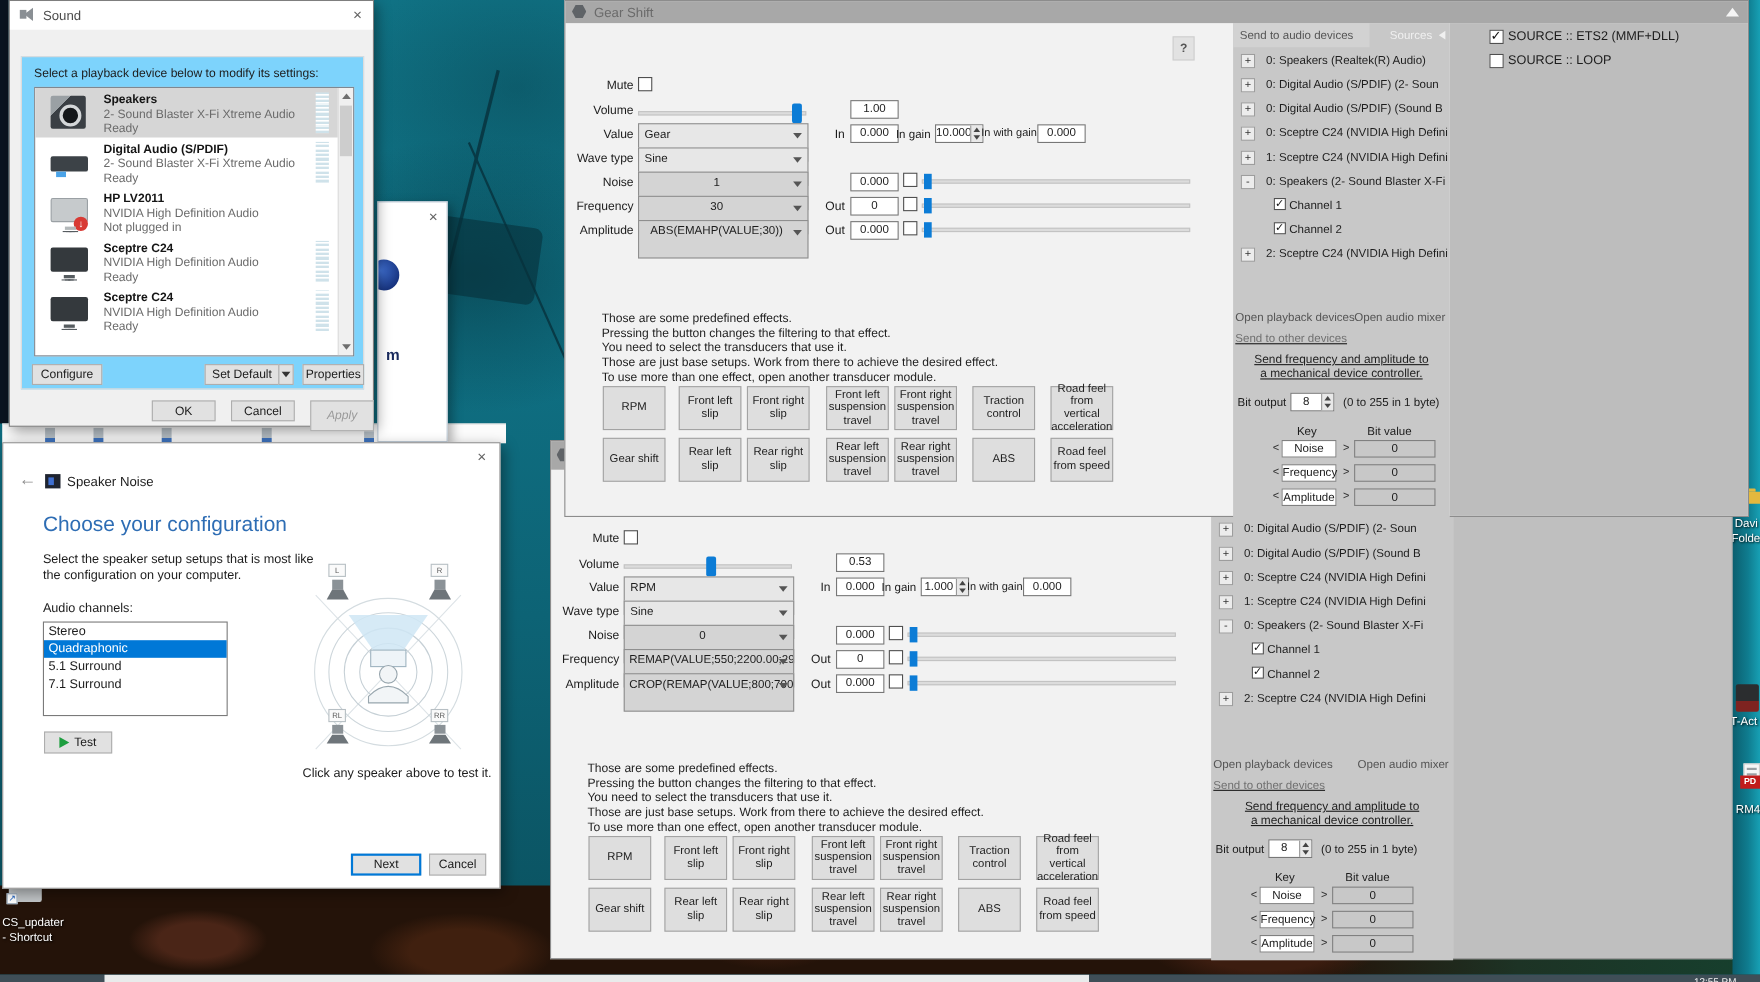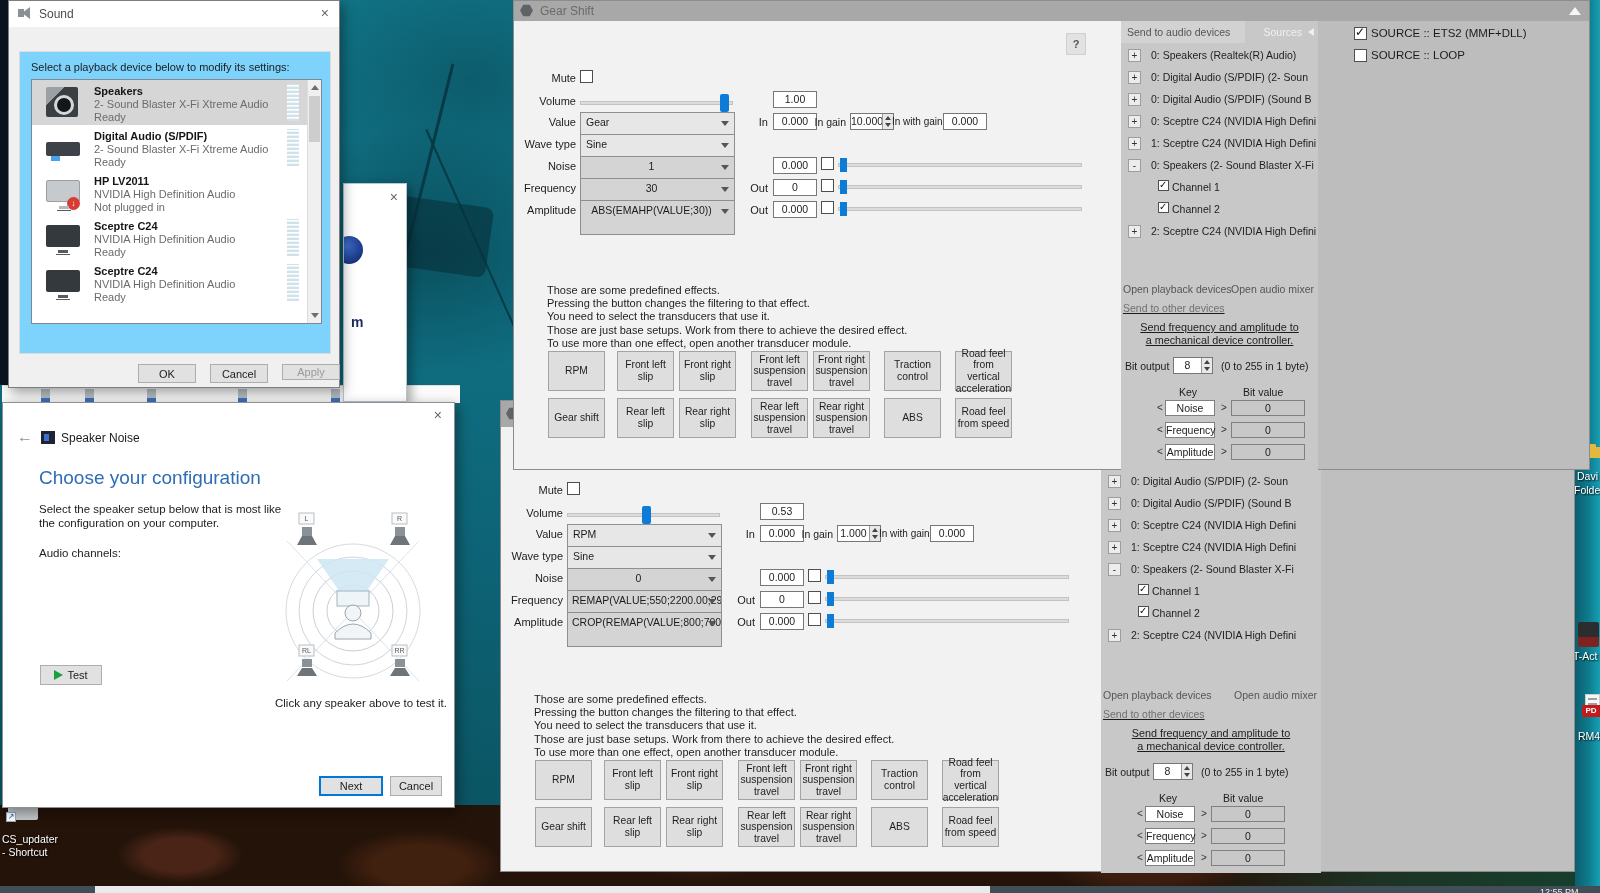--- a/index.html
+++ b/index.html
@@ -690,38 +690,52 @@
             <div class="meter"></div>
           </div>
         </div>
       <div class="sb">
         <span class="sa up"></span>
         <span class="sa dn"></span>
         <span class="th"></span>
       </div>
     </div>
   </div>
+  <div id="soundBtns1">
+    <div class="btn" style="position:absolute;left:20px;width:64px;height:19px;">Configure</div>
+    <div class="btn" style="position:absolute;left:177px;width:68px;height:19px;">Set Default</div>
+    <div class="btn" style="position:absolute;left:244px;width:14px;height:19px;">
+        <span class="splitarr"></span>
+      </div>
+    <div class="btn" style="position:absolute;left:266px;width:56px;height:19px;">Properties</div>
+  </div>
   <div id="soundBtns2">
     <div class="btn" style="position:absolute;left:129px;width:58px;height:19px;">OK</div>
     <div class="btn" style="position:absolute;left:201px;width:58px;height:19px;">Cancel</div>
-    <div class="btn dis" style="position:absolute;left:273px;width:58px;height:16px;">Apply</div>
+    <div class="btn dis" style="position:absolute;left:273px;width:58px;height:28px;font-style:italic;">Apply</div>
   </div>
 </div>
 
 <div id="setupDlg">
   <span class="xbtn" style="right:12px;top:5px;">×</span>
   <span id="setupBack">←</span>
   <span id="setupIco"></span>
   <span id="setupTitle">Speaker Noise</span>
   <div id="setupHead">Choose your configuration</div>
   <div id="setupPara">
-    <div>Select the speaker setup below that is most like</div>
+    <div>Select the speaker setup setups that is most like</div>
       <div>the configuration on your computer.</div>
   </div>
   <div id="setupChLbl">Audio channels:</div>
+  <div id="setupListBox">
+    <div class="lb-item">Stereo</div>
+    <div class="lb-item sel">Quadraphonic</div>
+    <div class="lb-item">5.1 Surround</div>
+    <div class="lb-item">7.1 Surround</div>
+  </div>
   <div class="btn" id="testBtn">
     <span class="play-tri"></span>
       <span>Test</span>
   </div>
   <svg id="diagram" width="184" height="184" viewBox="0 0 184 184">
     <line x1="92" y1="104" x2="26" y2="34" stroke="#dde3e7" stroke-width="1"></line>
     <line x1="92" y1="104" x2="158" y2="34" stroke="#dde3e7" stroke-width="1"></line>
     <line x1="92" y1="104" x2="26" y2="174" stroke="#dde3e7" stroke-width="1"></line>
     <line x1="92" y1="104" x2="158" y2="174" stroke="#dde3e7" stroke-width="1"></line>
     <circle cx="92" cy="104" r="26" fill="none" stroke="#c6d0d6"></circle>

